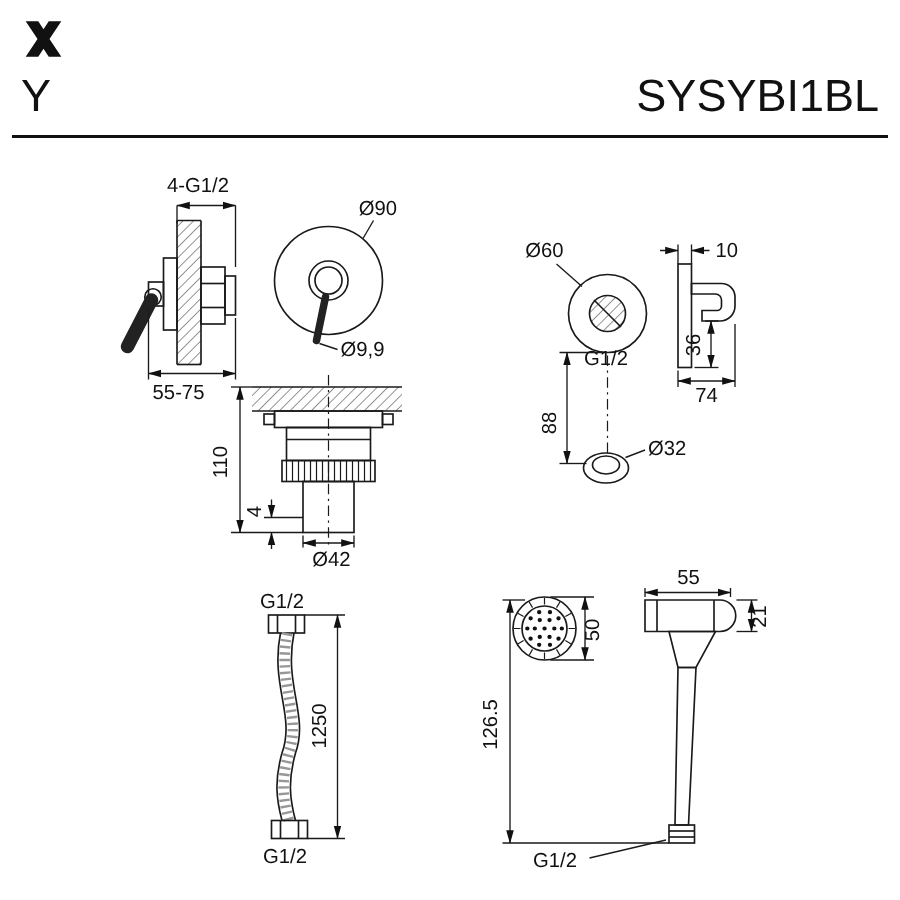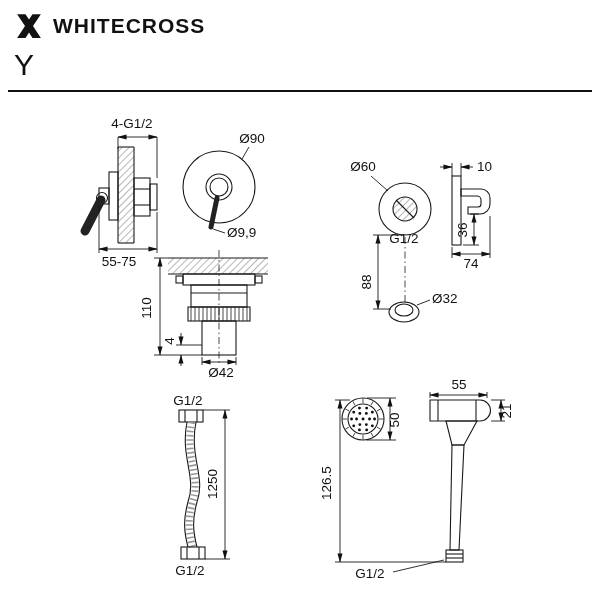--- a/index.html
+++ b/index.html
@@ -28,25 +28,25 @@
 </style>
 </head>
 <body>
 
 <div class="page">
 
   <div class="brand-row">
     <svg class="logo" viewBox="0 0 24 24" aria-hidden="true">
       <path d="M2.5 2.5 H9.2 L12 6.8 L14.8 2.5 H21.5 L15.2 12 L21.5 21.5 H14.8 L12 17.2 L9.2 21.5 H2.5 L8.8 12 Z" fill="#111" stroke="none"></path>
     </svg>
-    <span class="brand">WHITECROSS</span>
   </div>
 
   <div class="subheader">
     <span>Y</span>
+    <span>SYSYBI1BL</span>
   </div>
 
   <div class="rule"></div>
 
   <svg class="dwg" width="600" height="509" viewBox="0 0 600 509">
     <defs>
       <marker id="arr" viewBox="0 0 10 10" refX="9.5" refY="5" markerWidth="10" markerHeight="10" orient="auto-start-reverse">
         <path d="M0 2.2 L10 5 L0 7.8 Z"></path>
       </marker>
       <pattern id="hatch" width="5" height="5" patternUnits="userSpaceOnUse" patternTransform="rotate(45)">

